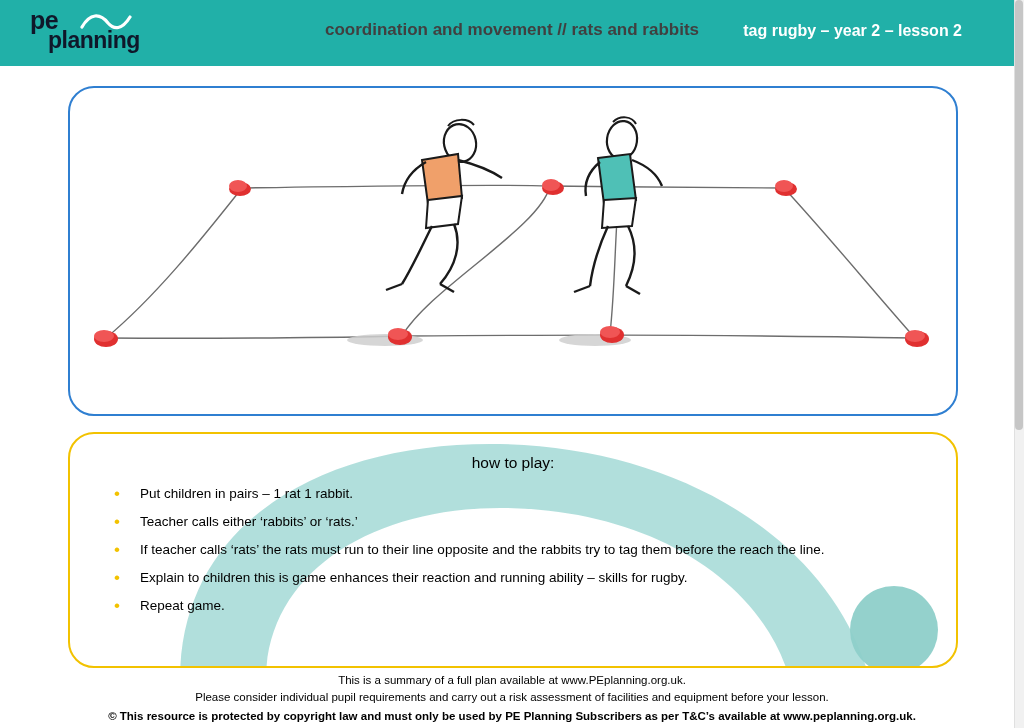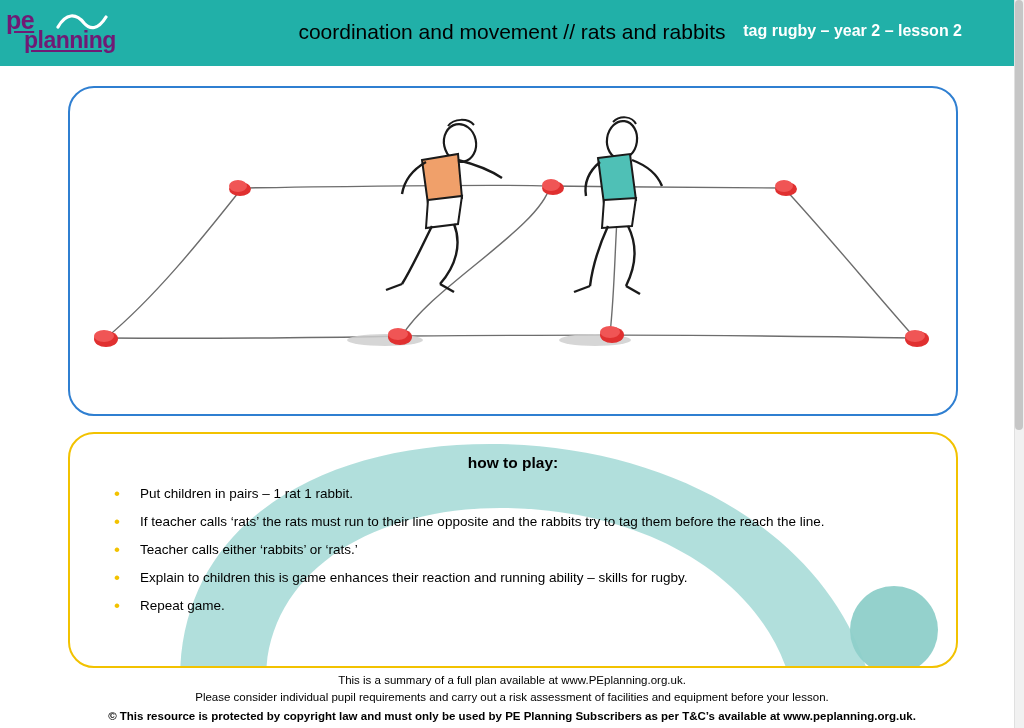--- a/index.html
+++ b/index.html
@@ -22,27 +22,26 @@
     position: absolute;
     top: 0; left: 0;
     width: 1024px;
     height: 66px;
     background: #21b0a8;
     display: flex;
     align-items: center;
   }
   .logo {
     position: absolute;
-    left: 4px;
+    left: 28px;
     top: 8px;
     width: 130px;
     height: 50px;
-    color: #701a75;
+    color: #0f172a;
     line-height: 1;
-    text-decoration: underline;
   }
   .logo-pe {
     font-size: 25px;
     font-weight: bold;
     letter-spacing: -0.5px;
     display: block;
     margin-left: 2px;
   }
   .logo-planning {
     font-size: 23px;
@@ -57,23 +56,23 @@
     left: 52px;
     top: 3px;
     width: 60px;
     height: 22px;
   }
   .header-title {
     position: absolute;
     left: 0; right: 0;
     top: 20px;
     text-align: center;
-    color: #000000;
-    font-size: 21px;
-    font-weight: normal;
+    color: #404040;
+    font-size: 17px;
+    font-weight: bold;
   }
   .header-meta {
     position: absolute;
     right: 62px;
     top: 22px;
     color: #ffffff;
     font-size: 16px;
     font-weight: bold;
   }
 
@@ -111,21 +110,21 @@
     z-index: 0;
   }
   .play-inner {
     position: relative;
     z-index: 2;
     padding: 20px 26px 0 26px;
   }
   .play-title {
     text-align: center;
     font-size: 15.5px;
-    font-weight: bold;
+    font-weight: normal;
     color: #000000;
     margin-bottom: 14px;
   }
   .bullets {
     list-style: none;
     margin: 4px;
     padding: 0 0 0 14px;
   }
   .bullets li {
     position: relative;
@@ -278,22 +277,22 @@
 
   <div class="play-panel">
     <svg class="swoosh-bg" viewBox="0 0 890 236" preserveAspectRatio="none">
       <path d="M110 246 C110 90, 250 10, 420 10 C600 10, 760 100, 800 246 L720 246 C690 140, 570 74, 430 74 C300 74, 196 140, 196 246 Z" fill="#a9dcd8" opacity="0.9"></path>
       <circle cx="824" cy="196" r="44" fill="#8ecfc9" opacity="0.95"></circle>
     </svg>
     <div class="play-inner">
       <div class="play-title">how to play:</div>
       <ul class="bullets">
         <li>Put children in pairs – 1 rat 1 rabbit.</li>
+        <li>Teacher calls either ‘rabbits’ or ‘rats.’</li>
         <li>If teacher calls ‘rats’ the rats must run to their line opposite and the rabbits try to tag them before the reach the line.</li>
-        <li>Teacher calls either ‘rabbits’ or ‘rats.’</li>
         <li>Explain to children this is game enhances their reaction and running ability – skills for rugby.</li>
         <li>Repeat game.</li>
       </ul>
     </div>
   </div>
 
   <div class="footer">
     <div class="footer-line">This is a summary of a full plan available at www.PEplanning.org.uk.</div>
     <div class="footer-line">Please consider individual pupil requirements and carry out a risk assessment of facilities and equipment before your lesson.</div>
     <div class="footer-copy">© This resource is protected by copyright law and must only be used by PE Planning Subscribers as per T&amp;C’s available at www.peplanning.org.uk.</div>

